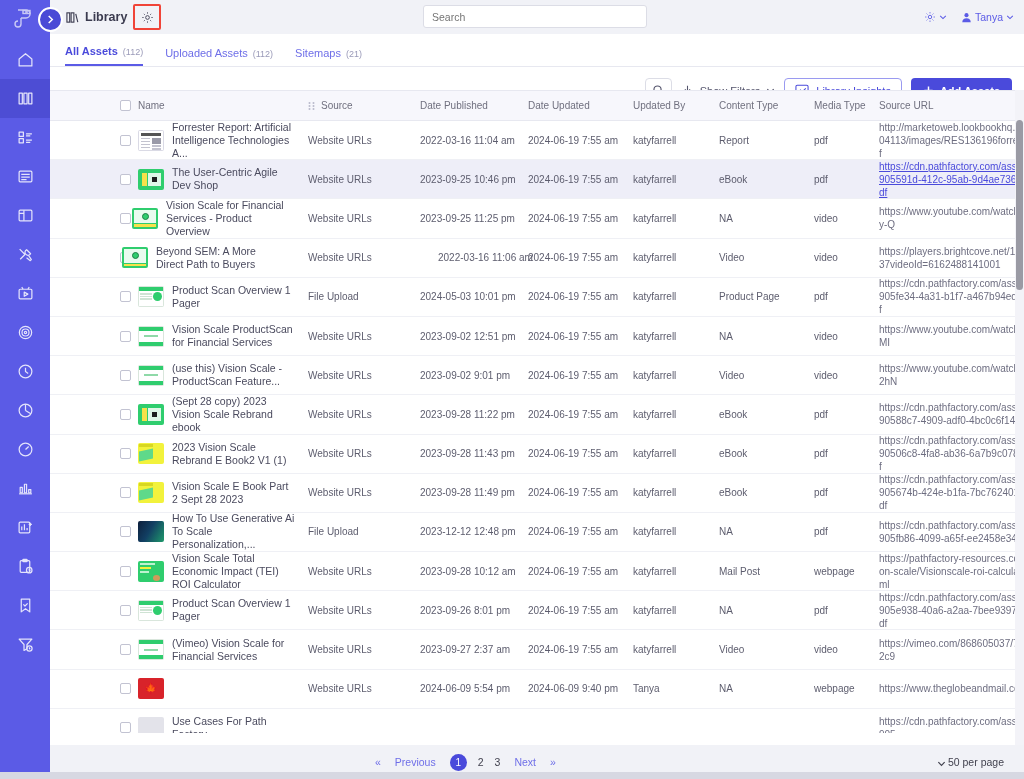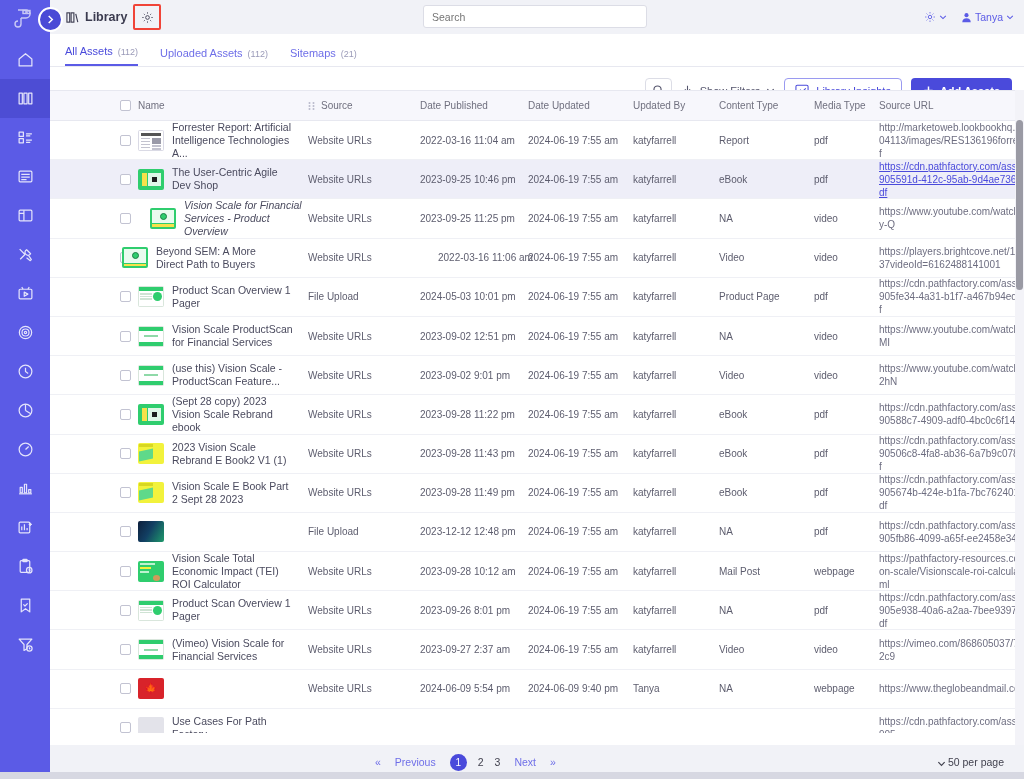--- a/index.html
+++ b/index.html
@@ -77,21 +77,21 @@
     display: flex; align-items: flex-end; padding-left: 15px; gap: 22px;
     position: relative;
   }
   .tab {
     display: flex; align-items: baseline; gap: 5px;
     padding-bottom: 7px; cursor: pointer; font-size: 11px; color: #6e6ee8;
   }
   .tab .tlabel { font-size: 11px; }
   .tab .tcount { font-size: 9px; color: #9a9ab8; }
   .tab.active { border-bottom: 2px solid #5b5be6; }
-  .tab.active .tlabel { font-weight: normal; color: #4a4adb; }
+  .tab.active .tlabel { font-weight: bold; color: #4a4adb; }
 
   
   #toolbar {
     position: absolute; right: 12px; top: 44px;
     display: flex; align-items: center; gap: 9px;
   }
   #search-icon-btn {
     width: 27px; height: 25px; border: 1px solid #dcdde6; border-radius: 4px;
     background: #fff; display: flex; align-items: center; justify-content: center;
     cursor: pointer;
@@ -494,21 +494,21 @@
           <div class="cell" style="position: absolute; left: 258px; width: 110px;">Website URLs</div>
           <div class="cell" style="position: absolute; left: 370px; width: 105px;">2023-09-25 10:46 pm</div>
           <div class="cell" style="position: absolute; left: 478px; width: 105px;">2024-06-19 7:55 am</div>
           <div class="cell" style="position: absolute; left: 583px; width: 85px;">katyfarrell</div>
           <div class="cell" style="position: absolute; left: 669px; width: 105px;">eBook</div>
           <div class="cell" style="position: absolute; left: 764px; width: 62px;">pdf</div>
           <div class="cell url link" style="position: absolute; left: 829px; width: 170px;">https://cdn.pathfactory.com/assets/10905​591d-412c-95ab-9d4ae7362940.pdf</div>
         </div>
         <div class="row">
           <div class="chk" style="position: absolute; left: 70px;"></div>
-          <div class="cell name" style="position: absolute; left: 100px; width: 160px; font-style: italic;">
+          <div class="cell name" style="position: absolute; left: 82px; width: 160px;">
             <div class="thumb">
               <div style="width:100%;height:100%;background:#2fcd6e;padding:2px;display:flex;flex-direction:column;justify-content:space-between">
                 <div style="flex:1;background:#e9fbef;display:flex;align-items:center;justify-content:center">
                   <div style="width:7px;height:7px;border-radius:50%;background:#2fcd6e;border:1.5px solid #1a7f45"></div>
                 </div>
                 <div style="height:2.5px;background:#f7e14a;margin-top:1px"></div>
               </div>
             </div>
             <span class="nm">Vision Scale for Financial Services - Product Overview</span>
           </div>
@@ -669,20 +669,21 @@
           <div class="cell" style="position: absolute; left: 669px; width: 105px;">eBook</div>
           <div class="cell" style="position: absolute; left: 764px; width: 62px;">pdf</div>
           <div class="cell url" style="position: absolute; left: 829px; width: 170px;">https://cdn.pathfactory.com/assets/10905​674b-424e-b1fa-7bc76240178c.pdf</div>
         </div>
         <div class="row">
           <div class="chk" style="position: absolute; left: 70px;"></div>
           <div class="cell name" style="position: absolute; left: 88px; width: 160px;">
             <div class="thumb">
               <div style="width:100%;height:100%;background:linear-gradient(120deg,#0d1f3c 0%,#123f63 45%,#1f9a6b 100%)"></div>
             </div>
+            <span class="nm">How To Use Generative Ai To Scale Personalization,...</span>
           </div>
           <div class="cell" style="position: absolute; left: 258px; width: 110px;">File Upload</div>
           <div class="cell" style="position: absolute; left: 370px; width: 105px;">2023-12-12 12:48 pm</div>
           <div class="cell" style="position: absolute; left: 478px; width: 105px;">2024-06-19 7:55 am</div>
           <div class="cell" style="position: absolute; left: 583px; width: 85px;">katyfarrell</div>
           <div class="cell" style="position: absolute; left: 669px; width: 105px;">NA</div>
           <div class="cell" style="position: absolute; left: 764px; width: 62px;">pdf</div>
           <div class="cell url" style="position: absolute; left: 829px; width: 170px;">https://cdn.pathfactory.com/assets/10905​fb86-4099-a65f-ee2458e34f31.pdf</div>
         </div>
         <div class="row">

